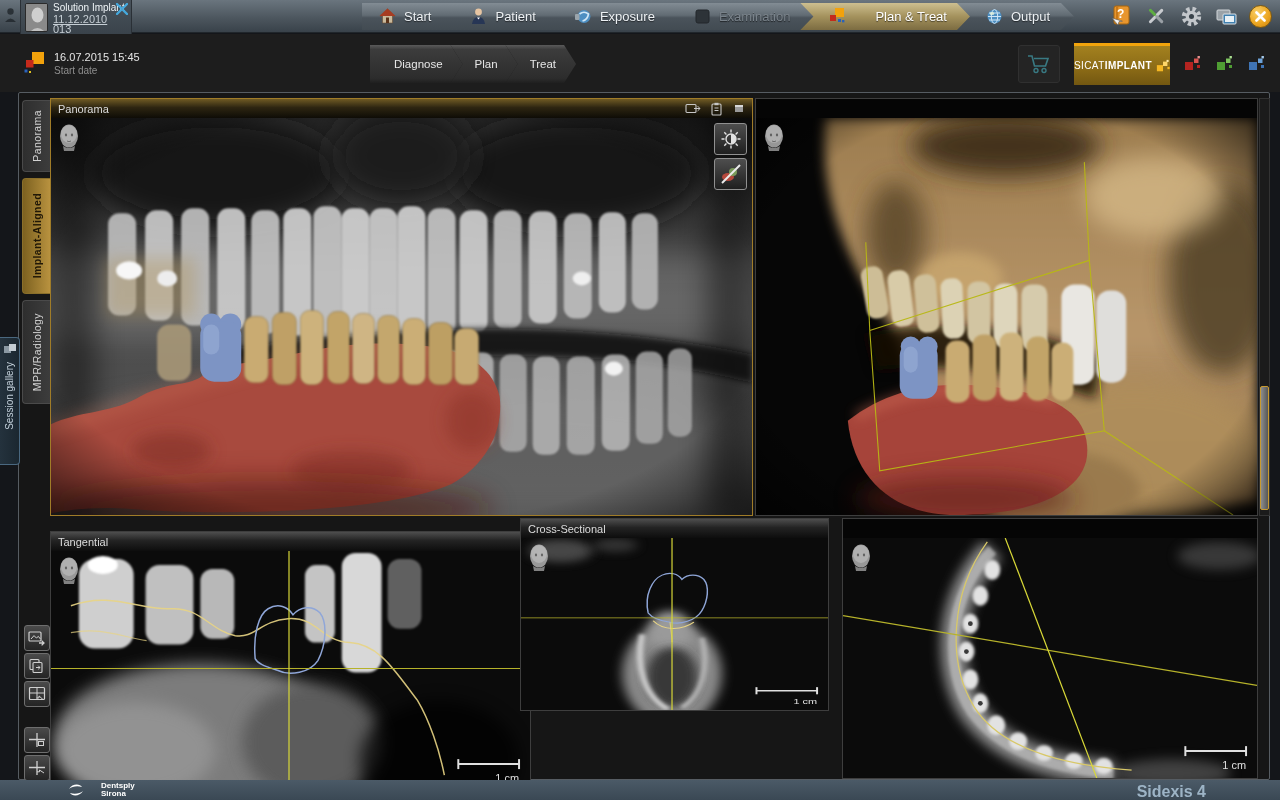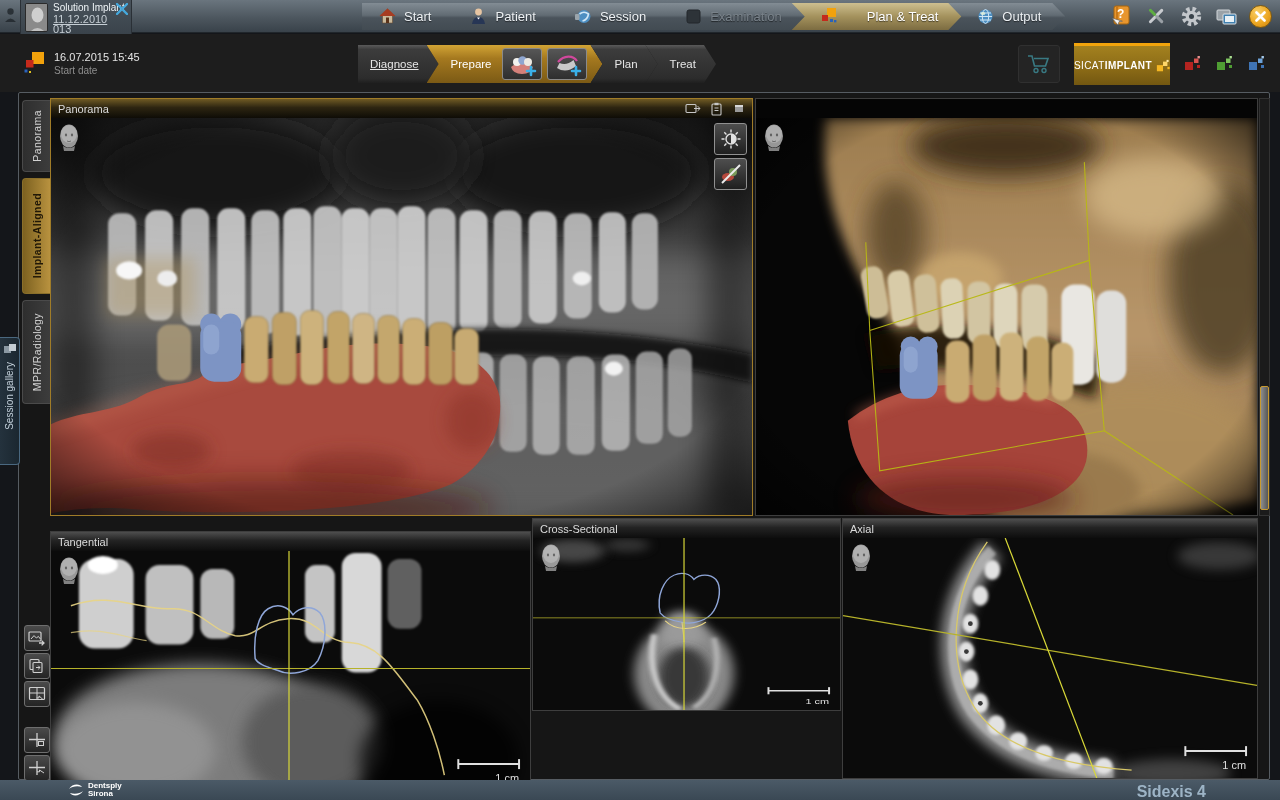--- a/index.html
+++ b/index.html
@@ -49,22 +49,22 @@
   .scan-lines{line-height:13px;}
   .scan-dt{font-size:11px;color:#e4e4e4;}
   .scan-lbl{font-size:10px;color:#8e8e8e;}
 
   .wf-steps{position:absolute;left:358px;top:11px;height:38px;display:flex;}
   .wf-step{position:relative;height:38px;margin-left:-12px;display:flex;align-items:center;
     padding:0 20px 0 24px;
     clip-path:polygon(0 0,calc(100% - 12px) 0,100% 50%,calc(100% - 12px) 100%,0 100%,12px 50%);
     background:linear-gradient(180deg,#5a5a5a 0%,#3c3c3c 12%,#2c2c2c 88%,#1f1f1f 100%);
     font-size:11.5px;color:#e6e6e6;}
-  .wf-step.first{margin-left:0;padding-left:12px;
-    clip-path:polygon(0 0,calc(100% - 12px) 0,100% 50%,calc(100% - 12px) 100%,0 100%);text-decoration:underline;}
+  .wf-step.first{margin-left:12px;padding-left:24px;
+    clip-path:polygon(0 0,calc(100% - 12px) 0,100% 50%,calc(100% - 12px) 100%,0 100%);}
   .wf-step.active{background:linear-gradient(180deg,#d2a435 0%,#a5791f 35%,#7b5a15 100%);color:#fff;}
   .wf-tools{display:flex;gap:5px;margin-left:10px;}
   .wf-tool-btn{width:40px;height:32px;border-radius:3px;border:1px solid #8a8a8a;
     background:linear-gradient(180deg,#565656 0%,#2e2e2e 100%);
     display:flex;align-items:center;justify-content:center;}
 
   .store-area{position:absolute;right:14px;top:8px;height:44px;display:flex;align-items:center;gap:14px;}
   .cart-btn{width:42px;height:38px;border-radius:3px;border:1px solid #343434;
     background:#262626;display:flex;align-items:center;justify-content:center;opacity:.85;}
   .sicat-btn{width:96px;height:42px;background:linear-gradient(180deg,#a3811f 0%,#8a6a16 60%,#735711 100%);
@@ -121,21 +121,21 @@
   
   .vslider{position:absolute;left:1240px;top:5px;width:11px;height:418px;
     background:#1b1b1b;border:1px solid #333;}
   .vslider-handle{position:absolute;left:0;width:9px;top:287px;height:124px;
     background:linear-gradient(90deg,#8c8c8c 0%,#565656 100%);
     border:1px solid #c89a30;border-radius:2px;}
 
   
   .footer{position:absolute;left:0;top:780px;width:1280px;height:20px;
     background:linear-gradient(180deg,#4b5a67 0%,#3a4854 100%);}
-  .brand{position:absolute;left:68px;top:2px;display:flex;gap:4px;align-items:center;}
+  .brand{position:absolute;left:68px;top:2px;display:flex;gap:17px;align-items:center;}
   .brand-txt{line-height:8px;font-size:8px;color:#fff;font-weight:bold;}
   .product{position:absolute;right:74px;top:3px;font-size:16px;font-weight:bold;color:#9db4c6;}
 </style>
 </head>
 <body>
 
 <div id="app">
 
   <div class="topbar">
     <svg class="mini-user" viewBox="0 0 13 16">
@@ -177,21 +177,21 @@
           <path d="M8,10.5 l1.5,2 l1.5,-2 z" fill="#fff"></path>
           </svg>
         <span>Patient</span>
       </div>
       <div class="phase-tab">
         <svg class="phase-ico" viewBox="0 0 19 19">
           <circle cx="10" cy="9.5" r="6.5" fill="#4d8fc2"></circle>
           <path d="M5.5,7 q4.5,-3.5 9,0 q-1,6 -6,7" fill="none" stroke="#cfe6f6" stroke-width="1.6"></path>
           <rect x="1" y="7" width="4.5" height="6" rx="1" fill="#9aa4ab"></rect>
           </svg>
-        <span>Session</span>
+        <span>Exposure</span>
       </div>
       <div class="phase-tab disabled">
         <svg class="phase-ico" viewBox="0 0 19 19">
           <rect x="3" y="3" width="13" height="13" rx="2" fill="#2d3338" stroke="#22272b"></rect>
           </svg>
         <span>Examination</span>
       </div>
       <div class="phase-tab active">
         <svg class="phase-ico" viewBox="0 0 19 19">
           <rect x="7" y="1" width="9" height="9" fill="#f2a20c"></rect>
@@ -264,41 +264,20 @@
         </svg>
       <div class="scan-lines">
         <div class="scan-dt">16.07.2015 15:45</div>
         <div class="scan-lbl">Start date</div>
       </div>
     </div>
 
     <div class="wf-steps">
       <div class="wf-step first">
         <span>Diagnose</span>
-      </div>
-      <div class="wf-step active" style="padding-right:16px;">
-        <span>Prepare</span>
-        <div class="wf-tools">
-          <div class="wf-tool-btn">
-            <svg width="30" height="26" viewBox="0 0 30 26">
-              <path d="M4,16 q11,-9 22,0 q-2,7 -11,7 q-9,0 -11,-7 z" fill="#d4807a"></path>
-              <circle cx="10" cy="11" r="4" fill="#f2f2ee"></circle>
-              <circle cx="15.5" cy="9.5" r="4.2" fill="#8fa6d0"></circle>
-              <circle cx="21" cy="11" r="4" fill="#ece9e2"></circle>
-              <path d="M24,16 v8 M20,20 h8" stroke="#3ab0e8" stroke-width="2.6" stroke-linecap="round"></path>
-              </svg>
-          </div>
-          <div class="wf-tool-btn">
-            <svg width="30" height="26" viewBox="0 0 30 26">
-              <path d="M5,17 q9,6 19,-2 l-2.5,-6 q-7,6 -14,3 z" fill="#c9c9c9"></path>
-              <path d="M6,11 C12,4 21,4 25,10" fill="none" stroke="#d0489c" stroke-width="2.2"></path>
-              <path d="M24,16 v8 M20,20 h8" stroke="#3ab0e8" stroke-width="2.6" stroke-linecap="round"></path>
-              </svg>
-          </div>
-        </div>
       </div>
       <div class="wf-step">
         <span>Plan</span>
       </div>
       <div class="wf-step">
         <span>Treat</span>
       </div>
     </div>
 
     <div class="store-area">
@@ -677,21 +656,21 @@
         <svg class="head-ico" viewBox="0 0 22 27">
           <ellipse cx="11" cy="12" rx="9" ry="11.5" fill="#a8a8a8"></ellipse>
           <ellipse cx="11" cy="10" rx="8" ry="9" fill="#c2c2c2"></ellipse>
           <ellipse cx="8" cy="11" rx="1.1" ry="1.4" fill="#6a6a6a"></ellipse>
           <ellipse cx="14" cy="11" rx="1.1" ry="1.4" fill="#6a6a6a"></ellipse>
           <path d="M5,22 q6,4 12,0 l-1,5 h-10 z" fill="#8e8e8e"></path>
         </svg>
       </div>
     </div>
 
-    <div class="view" style="left:513px;top:425px;width:309px;height:193px;">
+    <div class="view" style="left:501px;top:425px;width:309px;height:193px;">
       <div class="vtitle">
         <span>Cross-Sectional</span>
       </div>
       <div class="vbody">
         <svg class="scene" viewBox="0 0 309 241" preserveAspectRatio="none">
           <defs>
             <filter id="x6" x="-60%" y="-60%" width="220%" height="220%">
                 <feGaussianBlur stdDeviation="6"></feGaussianBlur>
               </filter>
             <filter id="x2" x="-40%" y="-40%" width="180%" height="180%">
@@ -726,23 +705,20 @@
           <ellipse cx="11" cy="12" rx="9" ry="11.5" fill="#a8a8a8"></ellipse>
           <ellipse cx="11" cy="10" rx="8" ry="9" fill="#c2c2c2"></ellipse>
           <ellipse cx="8" cy="11" rx="1.1" ry="1.4" fill="#6a6a6a"></ellipse>
           <ellipse cx="14" cy="11" rx="1.1" ry="1.4" fill="#6a6a6a"></ellipse>
           <path d="M5,22 q6,4 12,0 l-1,5 h-10 z" fill="#8e8e8e"></path>
         </svg>
       </div>
     </div>
 
     <div class="view" style="left:823px;top:425px;width:416px;height:261px;">
-      <div class="vtitle">
-        <span>Axial</span>
-      </div>
       <div class="vbody">
         <svg class="scene" viewBox="0 0 416 241" preserveAspectRatio="none">
           <defs>
             <filter id="a6" x="-60%" y="-60%" width="220%" height="220%">
                 <feGaussianBlur stdDeviation="6"></feGaussianBlur>
               </filter>
             <filter id="a2" x="-40%" y="-40%" width="180%" height="180%">
                 <feGaussianBlur stdDeviation="1.6"></feGaussianBlur>
               </filter>
           </defs>

